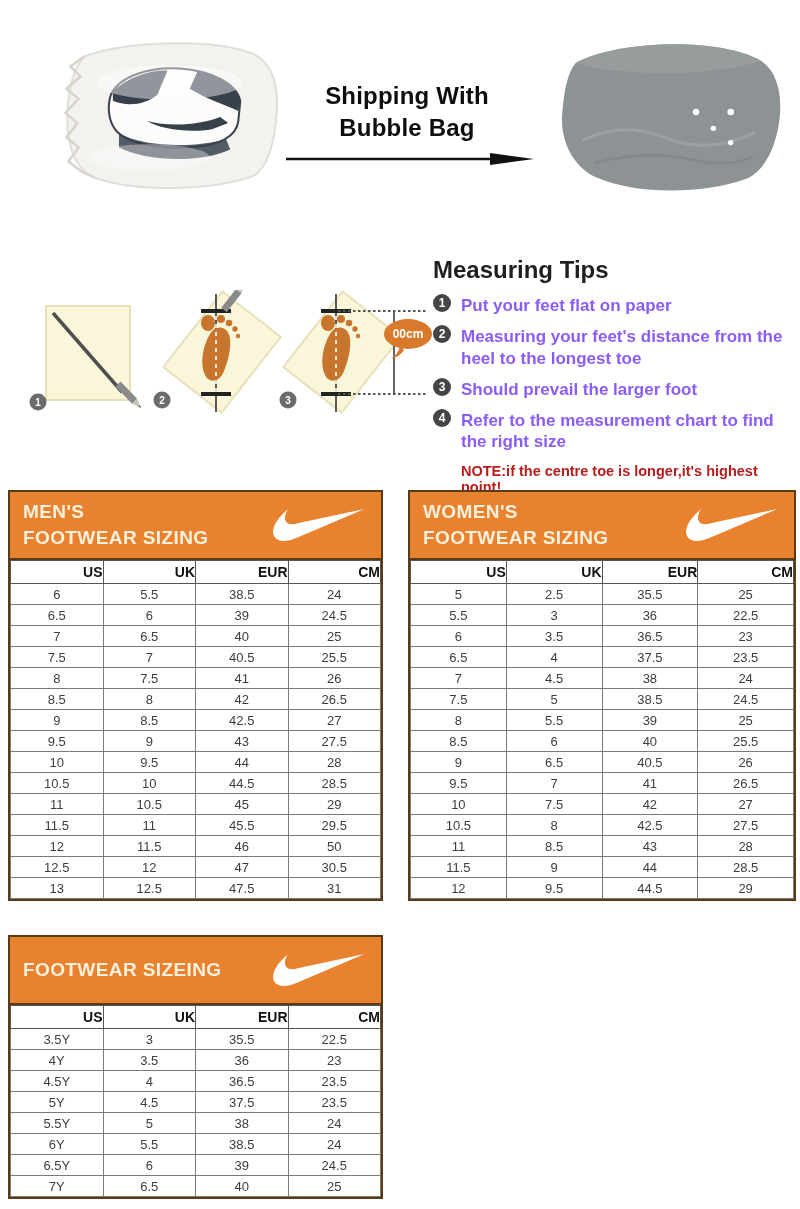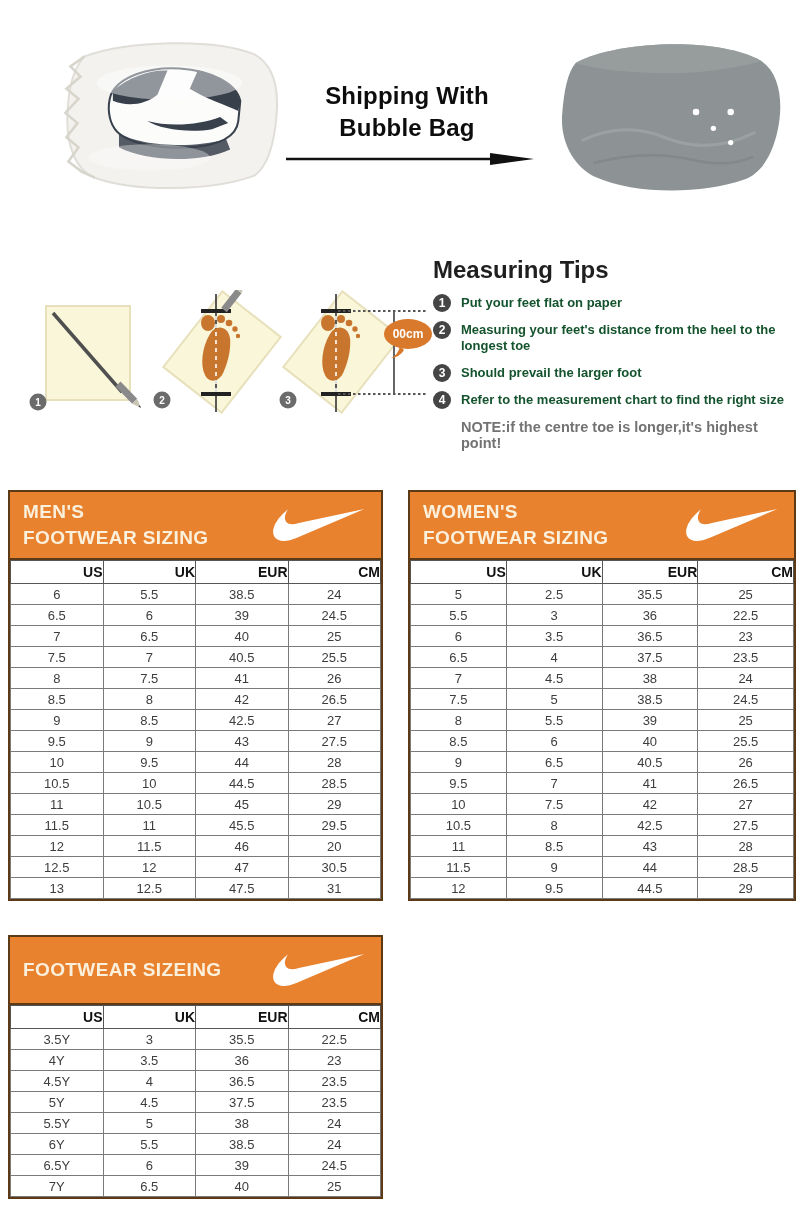--- a/index.html
+++ b/index.html
@@ -19,22 +19,22 @@
   .d1 { left:26px;  top:298px; width:120px; height:118px; }
   .d2 { left:148px; top:290px; width:142px; height:130px; }
   .d3 { left:276px; top:290px; width:158px; height:130px; }
 
   .tips { position:absolute; left:433px; top:256px; width:366px; }
   .tips-title { font-size:24px; font-weight:bold; color:#1f1f1f; margin-bottom:11px; }
   .tips-subtitle { font-size:15px; font-weight:bold; color:#A8693B; letter-spacing:0.3px; margin-bottom:14px; }
   .step { display:flex; align-items:flex-start; gap:10px; margin-bottom:10px; }
   .step-badge { flex:0 0 auto; width:18px; height:18px; border-radius:50%; background:#454545; color:#fff;
                 font-size:12px; font-weight:bold; display:flex; align-items:center; justify-content:center; margin-top:-1px; }
-  .step-text { font-size:13px; font-weight:bold; color:#14532d; line-height:1.25; }
-  .tips-note { margin:3px 0 0 28px; font-size:14.5px; font-weight:bold; color:#737373; }
+  .step-text { font-size:17px; font-weight:bold; color:#8b5cf6; line-height:1.25; }
+  .tips-note { margin:3px 0 0 28px; font-size:14.5px; font-weight:bold; color:#b91c1c; }
 
   
   .size-table { position:absolute; border:2px solid #5C3A16; background:#fff; }
   .tbl-mens   { left:8px;   top:490px; width:375px; }
   .tbl-womens { left:408px; top:490px; width:388px; }
   .tbl-gs     { left:8px;   top:935px; width:375px; }
 
   .tbl-head { background:#E8822F; height:68px; display:flex; align-items:center;
               justify-content:space-between; padding:0 16px 0 13px; border-bottom:2px solid #5C3A16; }
   .tbl-title { color:#FBF0DC; font-weight:bold; font-size:19px; line-height:26px; letter-spacing:0.4px; }
@@ -264,21 +264,21 @@
           <tr>
             <td>11.5</td>
             <td>11</td>
             <td>45.5</td>
             <td>29.5</td>
           </tr>
           <tr>
             <td>12</td>
             <td>11.5</td>
             <td>46</td>
-            <td>20</td>
+            <td>50</td>
           </tr>
           <tr>
             <td>12.5</td>
             <td>12</td>
             <td>47</td>
             <td>30.5</td>
           </tr>
           <tr>
             <td>13</td>
             <td>12.5</td>

